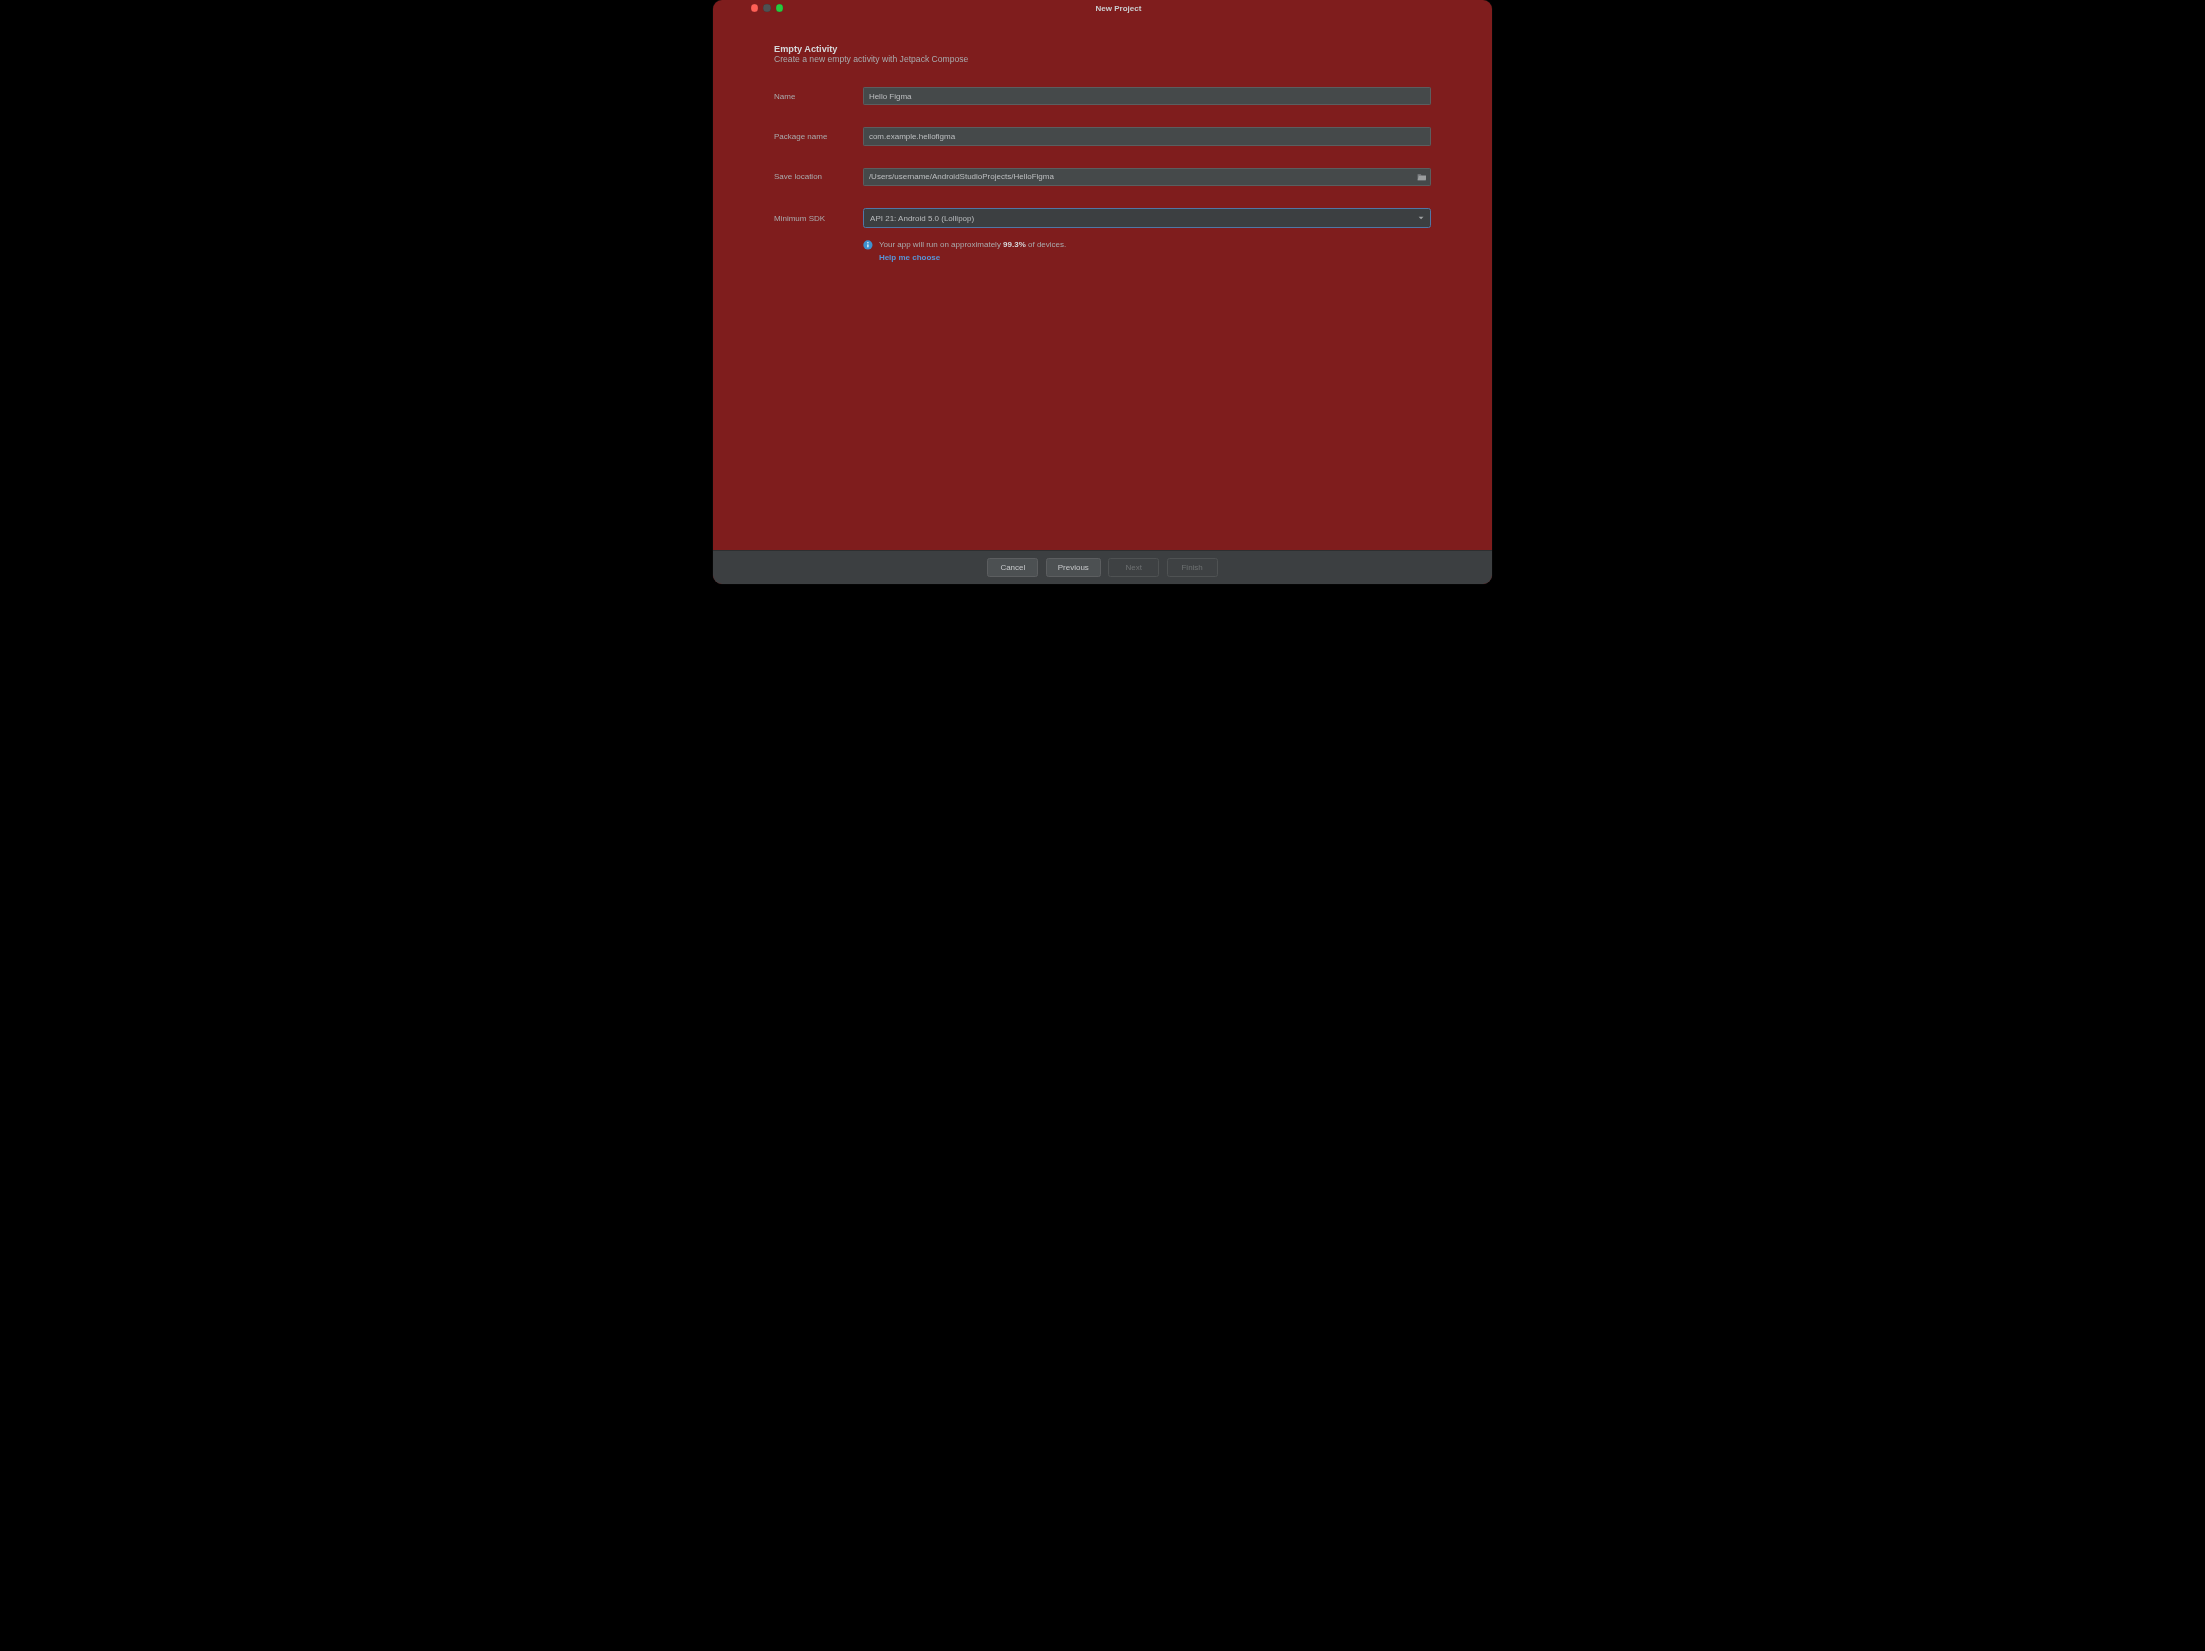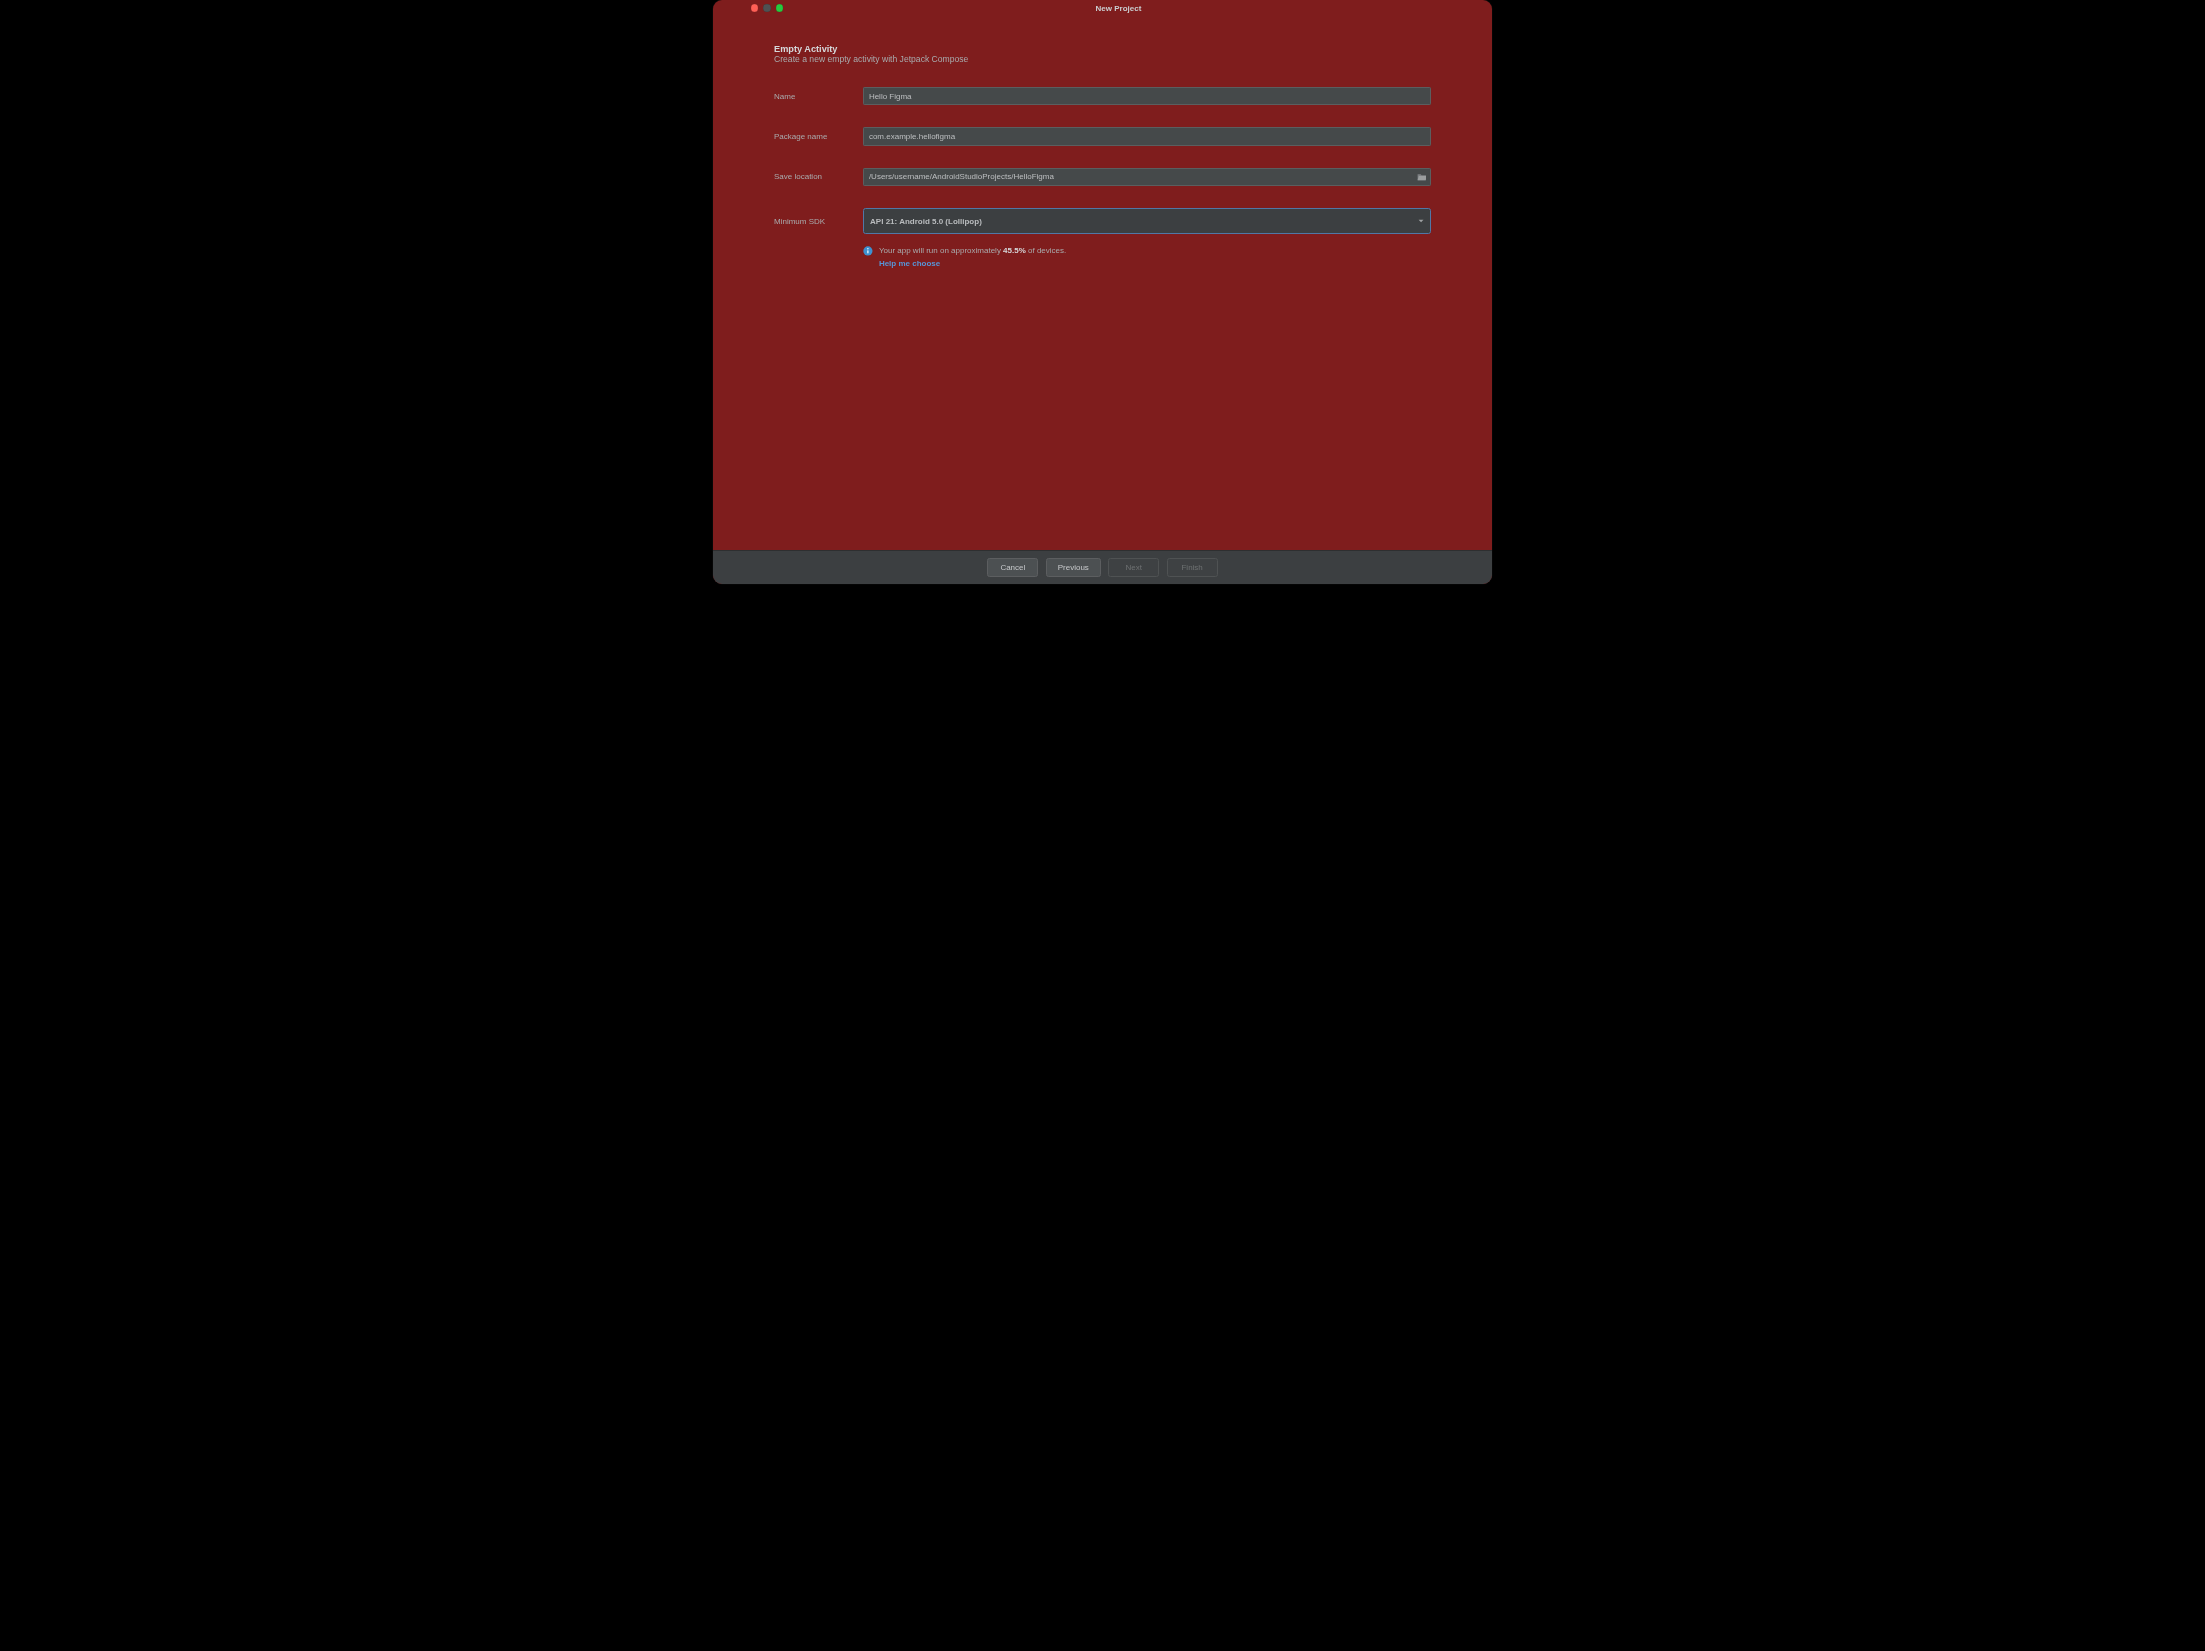--- a/index.html
+++ b/index.html
@@ -99,32 +99,31 @@
     border: none;
     outline: none;
     color: #bdbfc1;
     font-size: 8px;
     padding: 0 4.9px;
     height: 100%;
   }
   .folder-icon { width:9.8px; height:8.6px; flex:none; }
   .select {
     flex: 1;
-    height: 26px;
+    height: 20px;
     background: #3c3f41;
     border: 1.2px solid #5077a6;
     border-radius: 2.5px;
     display: flex;
     align-items: center;
     justify-content: space-between;
     padding: 0 6.1px;
     color: #b9bcbe;
     font-size: 8px;
     cursor: pointer;
-    font-weight: bold;
   }
   .select .chevron { width: 6.1px; height: 6.1px; }
   .info-row {
     display: flex;
     padding-left: 89px;
     gap: 6.1px;
   }
   .info-icon {
     width: 9.8px; height: 9.8px; flex:none;
     margin-top: 0.6px;
@@ -226,21 +225,21 @@
       </div>
     </div>
 
     <div class="info-row">
       <svg class="info-icon" viewBox="0 0 16 16">
         <circle cx="8" cy="8" r="7.5" fill="#3d91d0"></circle>
         <circle cx="8" cy="4.5" r="1.2" fill="#fff"></circle>
         <rect x="7" y="6.8" width="2" height="5.4" rx="1" fill="#fff"></rect>
       </svg>
       <div class="info-text">
-        <span>Your app will run on approximately </span><span class="pct">45.5%</span><span> of devices.</span>
+        <span>Your app will run on approximately </span><span class="pct">99.3%</span><span> of devices.</span>
         <a>Help me choose</a>
       </div>
     </div>
   </div>
 
   <div class="footer">
     <div class="btn">Cancel</div>
     <div class="btn">Previous</div>
     <div class="btn disabled">Next</div>
     <div class="btn disabled">Finish</div>

